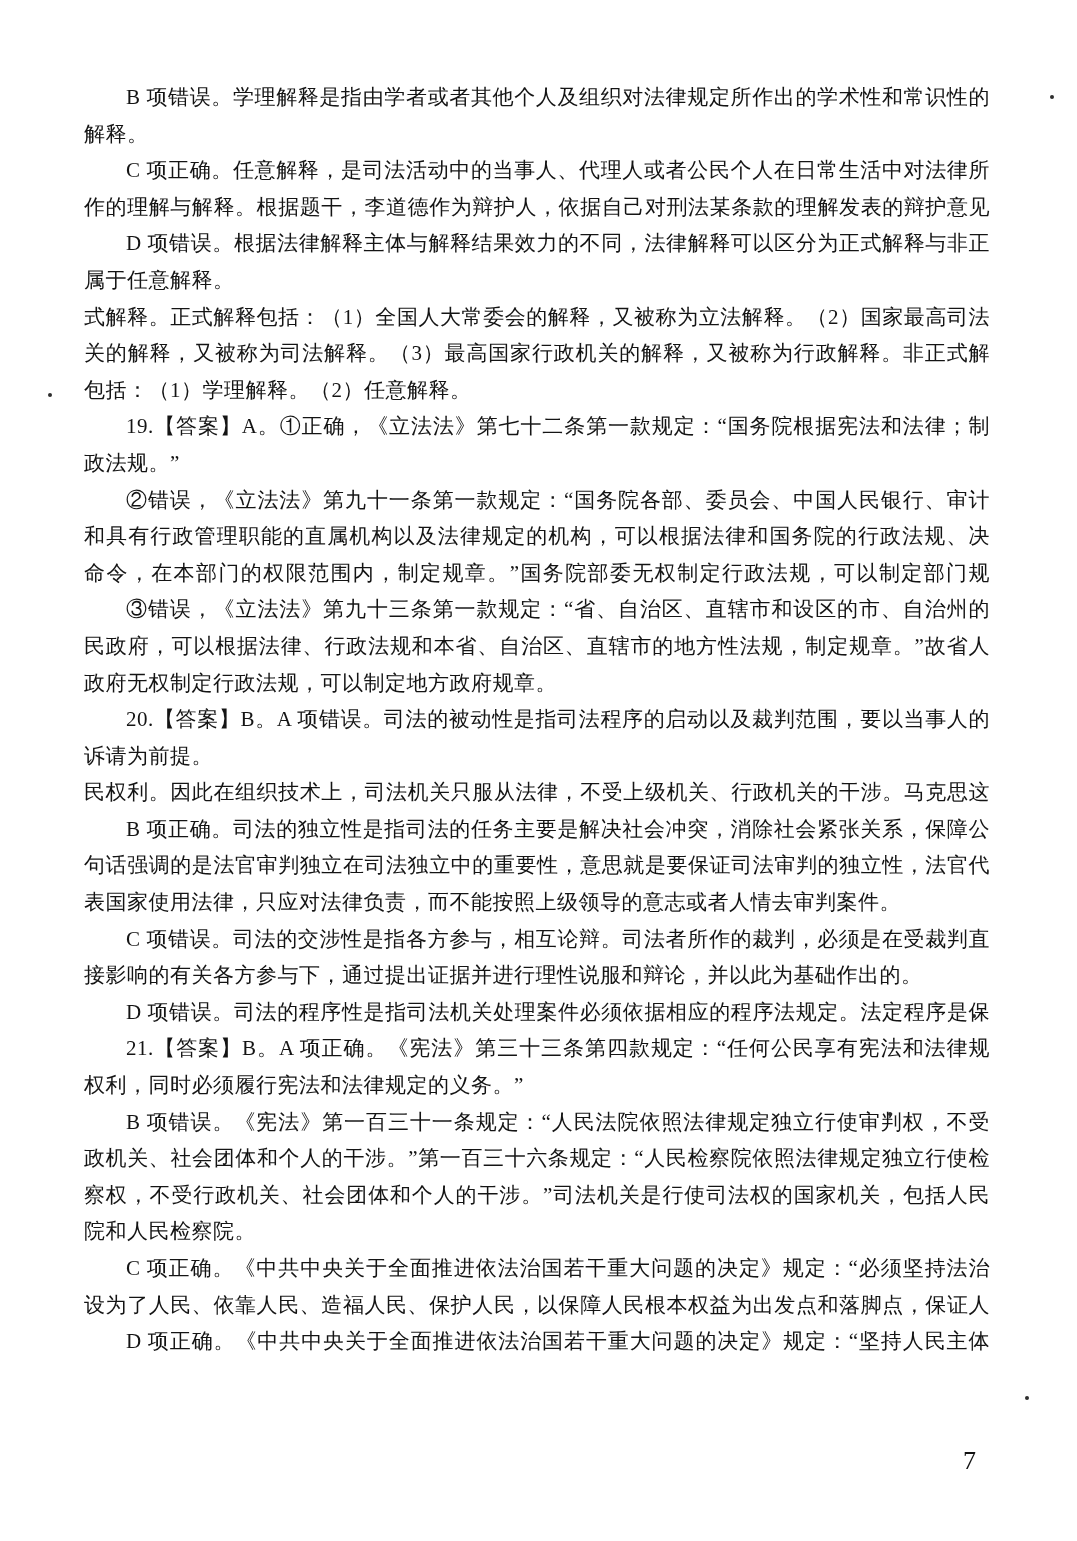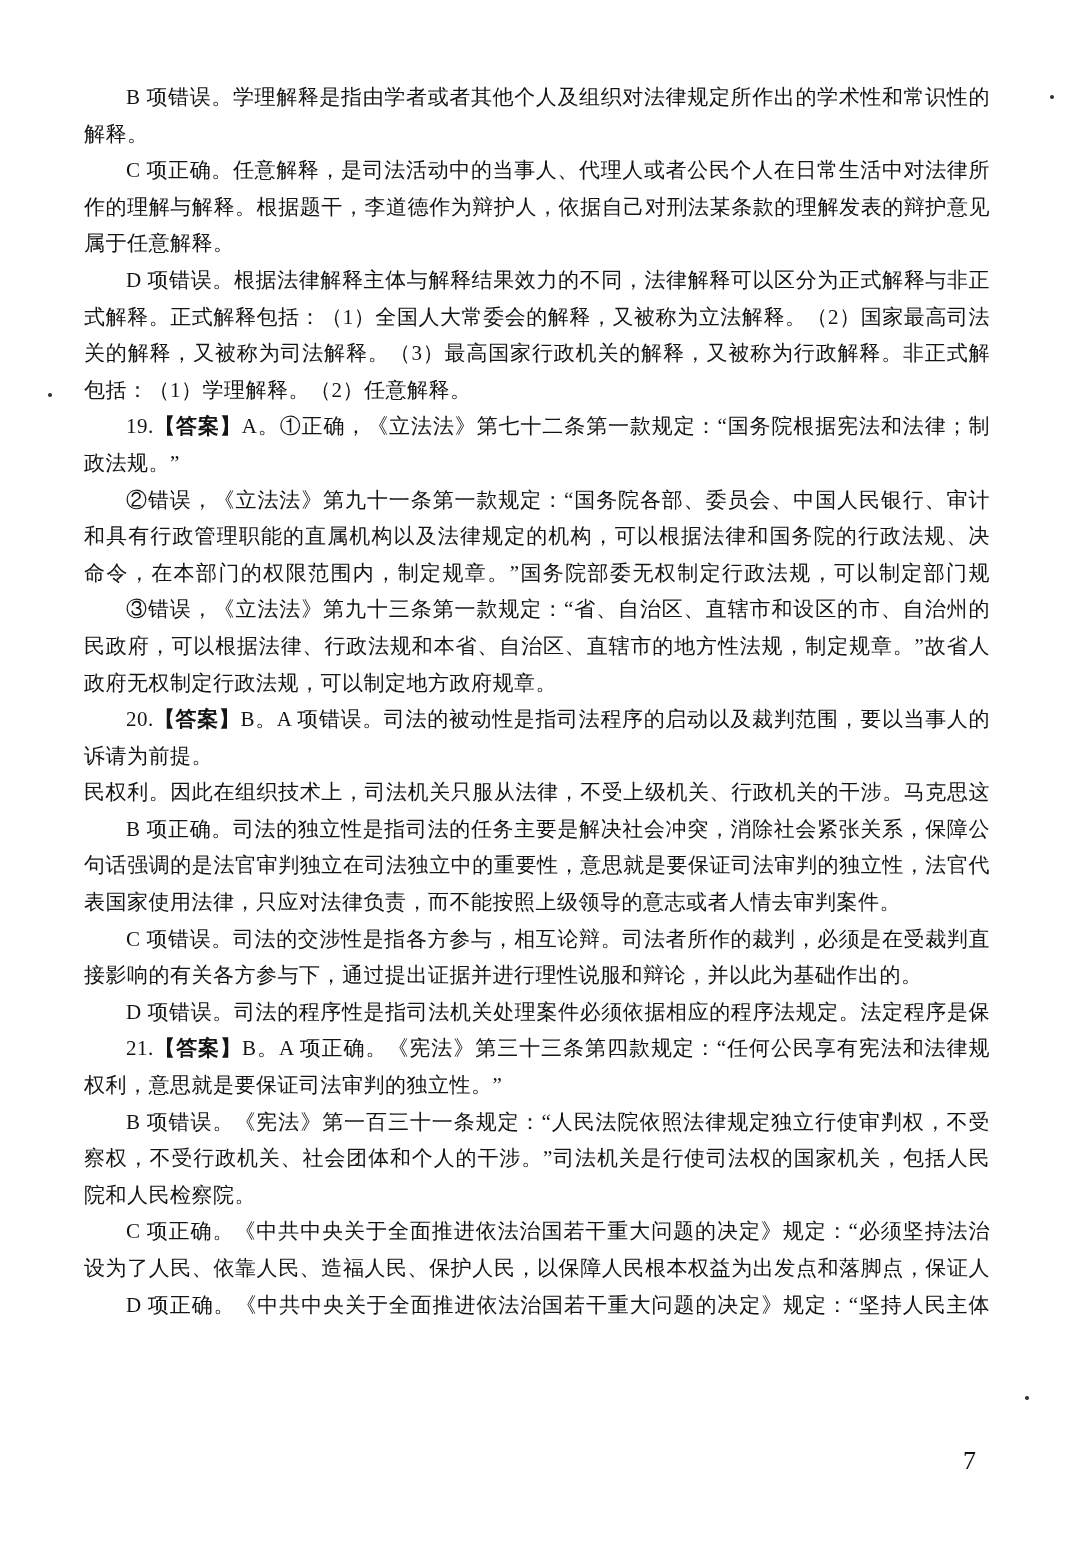--- a/index.html
+++ b/index.html
@@ -32,21 +32,21 @@
   }
   .line.fill {
     text-align: justify;
     text-align-last: justify;
     text-justify: inter-character;
   }
   .line.indent {
     padding-left: 42px;
   }
   .line b {
-    font-weight: bold;
+    font-weight: normal;
   }
   .page-num {
     position: absolute;
     left: 963px;
     top: 1446px;
     font-size: 26px;
     line-height: 30px;
     color: #111111;
   }
   .speck {
@@ -59,22 +59,22 @@
 </style>
 </head>
 <body>
 
 <div class="page">
   <div class="text-block">
       <div class="line indent fill">B 项错误。学理解释是指由学者或者其他个人及组织对法律规定所作出的学术性和常识性的</div>
       <div class="line">解释。</div>
       <div class="line indent fill">C 项正确。任意解释，是司法活动中的当事人、代理人或者公民个人在日常生活中对法律所</div>
       <div class="line fill">作的理解与解释。根据题干，李道德作为辩护人，依据自己对刑法某条款的理解发表的辩护意见</div>
+      <div class="line indent fill">D 项错误。根据法律解释主体与解释结果效力的不同，法律解释可以区分为正式解释与非正</div>
       <div class="line">属于任意解释。</div>
-      <div class="line indent fill">D 项错误。根据法律解释主体与解释结果效力的不同，法律解释可以区分为正式解释与非正</div>
       <div class="line fill">式解释。正式解释包括：（1）全国人大常委会的解释，又被称为立法解释。（2）国家最高司法机</div>
       <div class="line fill">关的解释，又被称为司法解释。（3）最高国家行政机关的解释，又被称为行政解释。非正式解释</div>
       <div class="line">包括：（1）学理解释。（2）任意解释。</div>
       <div class="line indent fill">19.<b>【答案】</b>A。①正确，《立法法》第七十二条第一款规定：“国务院根据宪法和法律；制定行</div>
       <div class="line">政法规。”</div>
       <div class="line indent fill">②错误，《立法法》第九十一条第一款规定：“国务院各部、委员会、中国人民银行、审计署</div>
       <div class="line fill">和具有行政管理职能的直属机构以及法律规定的机构，可以根据法律和国务院的行政法规、决定、</div>
       <div class="line fill">命令，在本部门的权限范围内，制定规章。”国务院部委无权制定行政法规，可以制定部门规章。</div>
       <div class="line indent fill">③错误，《立法法》第九十三条第一款规定：“省、自治区、直辖市和设区的市、自治州的人</div>
       <div class="line fill">民政府，可以根据法律、行政法规和本省、自治区、直辖市的地方性法规，制定规章。”故省人民</div>
@@ -82,22 +82,23 @@
       <div class="line indent fill">20.<b>【答案】</b>B。A 项错误。司法的被动性是指司法程序的启动以及裁判范围，要以当事人的</div>
       <div class="line">诉请为前提。</div>
       <div class="line fill">民权利。因此在组织技术上，司法机关只服从法律，不受上级机关、行政机关的干涉。马克思这</div>
       <div class="line indent fill">B 项正确。司法的独立性是指司法的任务主要是解决社会冲突，消除社会紧张关系，保障公</div>
       <div class="line fill">句话强调的是法官审判独立在司法独立中的重要性，意思就是要保证司法审判的独立性，法官代</div>
       <div class="line">表国家使用法律，只应对法律负责，而不能按照上级领导的意志或者人情去审判案件。</div>
       <div class="line indent fill">C 项错误。司法的交涉性是指各方参与，相互论辩。司法者所作的裁判，必须是在受裁判直</div>
       <div class="line">接影响的有关各方参与下，通过提出证据并进行理性说服和辩论，并以此为基础作出的。</div>
       <div class="line indent fill">D 项错误。司法的程序性是指司法机关处理案件必须依据相应的程序法规定。法定程序是保</div>
       <div class="line indent fill">21.<b>【答案】</b>B。A 项正确。《宪法》第三十三条第四款规定：“任何公民享有宪法和法律规定的</div>
-      <div class="line">权利，意思就是要保证司法审判的独立性。”</div>
+      <div class="line">权利，同时必须履行宪法和法律规定的义务。”</div>
       <div class="line indent fill">B 项错误。《宪法》第一百三十一条规定：“人民法院依照法律规定独立行使审判权，不受行</div>
+      <div class="line fill">政机关、社会团体和个人的干涉。”第一百三十六条规定：“人民检察院依照法律规定独立行使检</div>
       <div class="line fill">察权，不受行政机关、社会团体和个人的干涉。”司法机关是行使司法权的国家机关，包括人民法</div>
       <div class="line">院和人民检察院。</div>
       <div class="line indent fill">C 项正确。《中共中央关于全面推进依法治国若干重大问题的决定》规定：“必须坚持法治建</div>
       <div class="line fill">设为了人民、依靠人民、造福人民、保护人民，以保障人民根本权益为出发点和落脚点，保证人</div>
       <div class="line indent fill">D 项正确。《中共中央关于全面推进依法治国若干重大问题的决定》规定：“坚持人民主体地位。</div>
     </div>
   <div class="page-num">7</div>
 <div class="speck" style="left: 48px; top: 393px;"></div>
     <div class="speck" style="left: 1050px; top: 95px;"></div>
     <div class="speck" style="left: 972px; top: 1014px;"></div>

